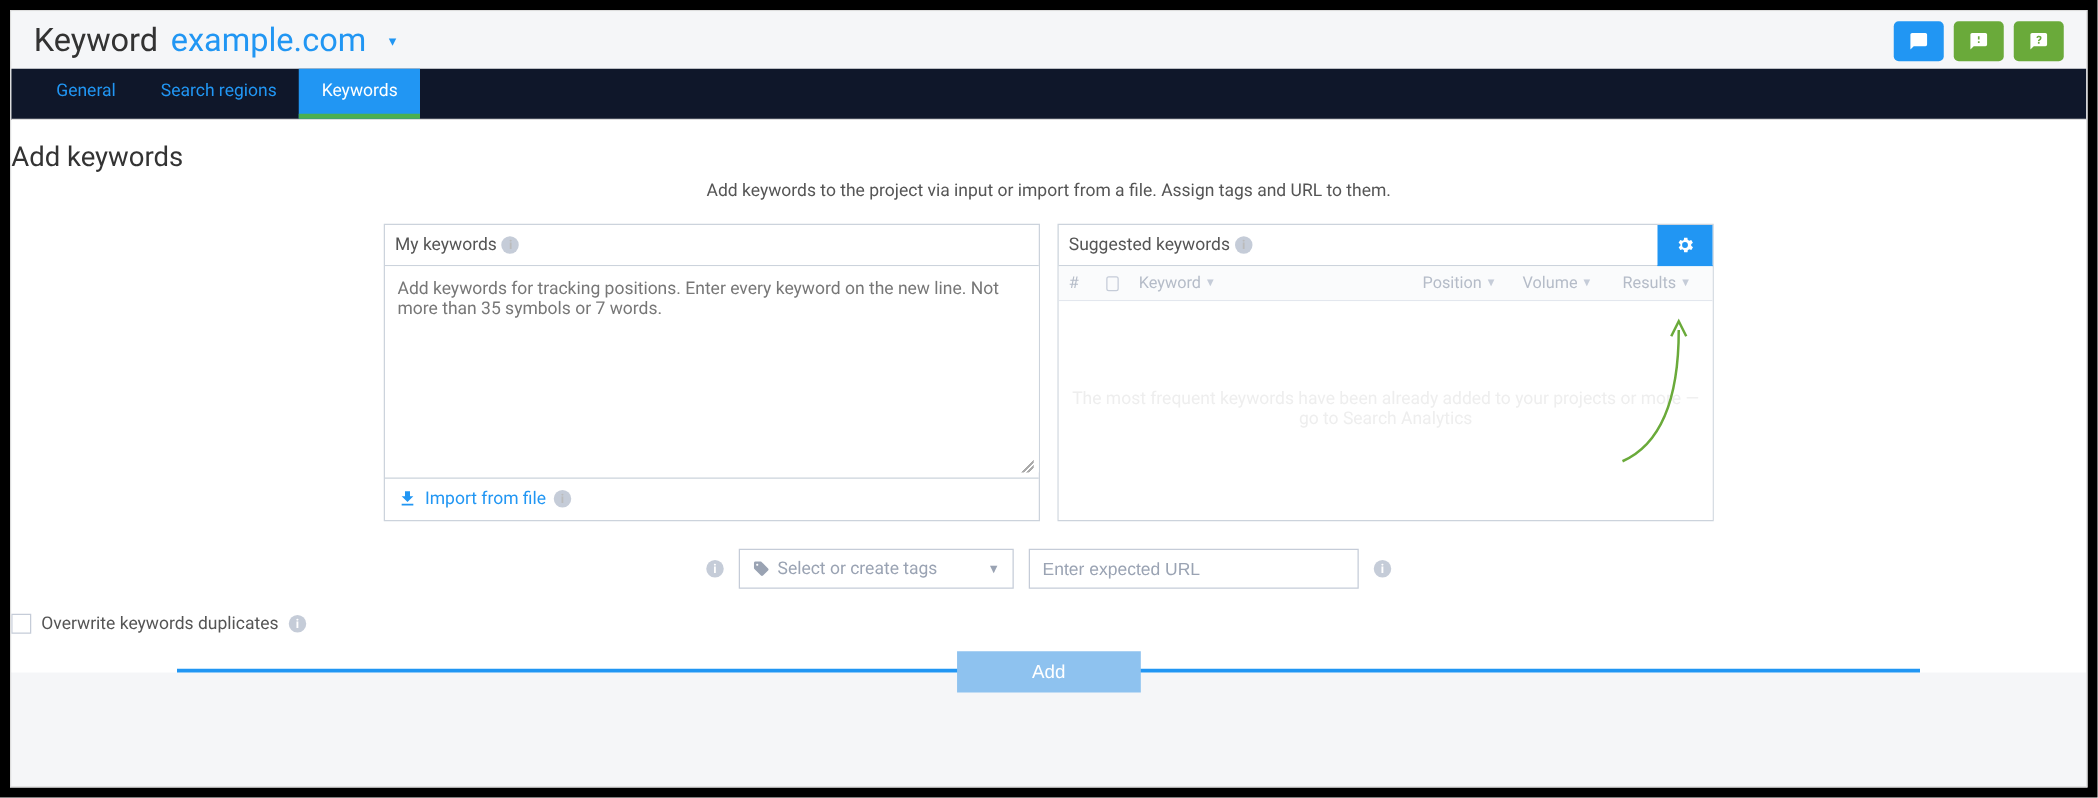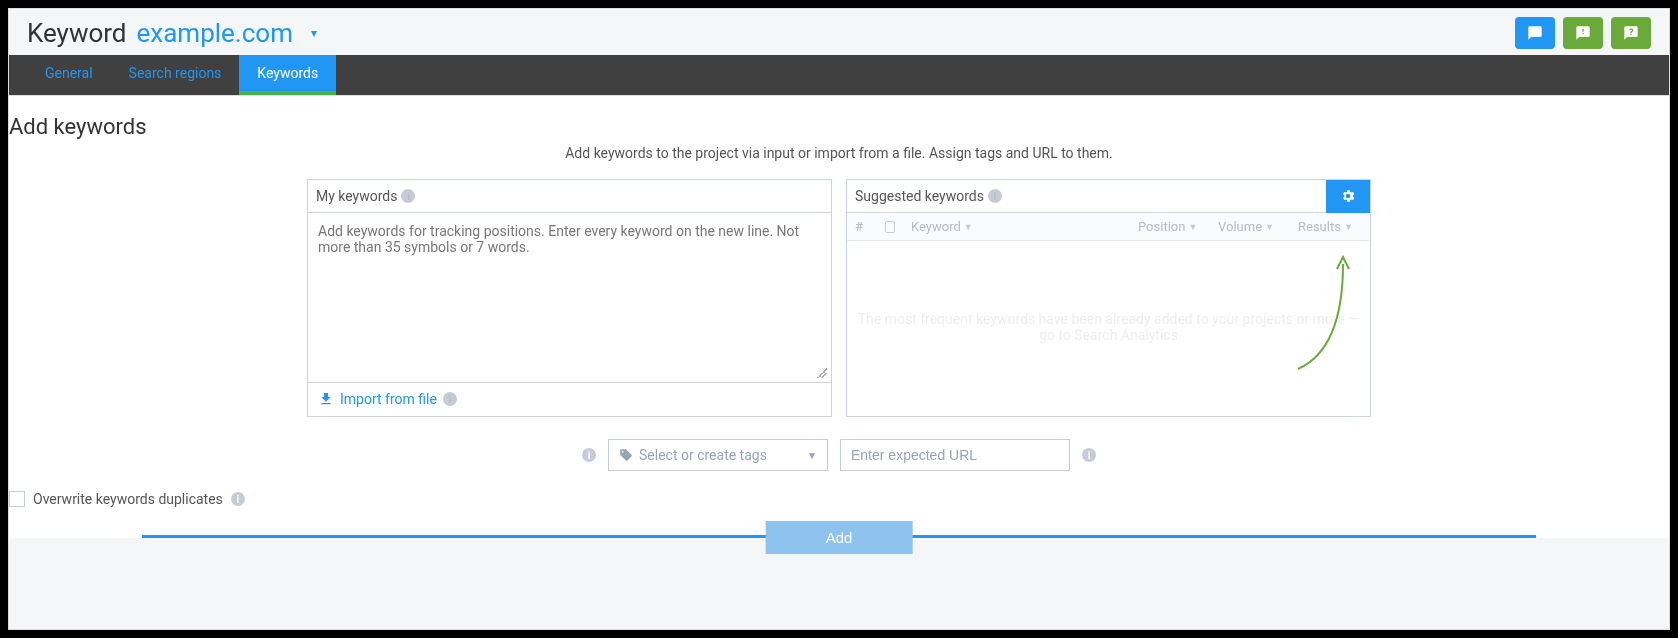--- a/index.html
+++ b/index.html
@@ -7,21 +7,21 @@
 .frame { background: #f5f6f8; border: 1px solid #ddd; width: 100%; height: 622px; overflow: hidden; position: relative; }
 .header { display: flex; align-items: center; justify-content: space-between; padding: 8px 18px 0 18px; background: #f5f6f8; }
 .header-left { display: flex; align-items: baseline; gap: 10px; }
 .settings-title { font-size: 26px; color: #333; font-weight: 400; }
 .domain { font-size: 26px; color: #2196F3; font-weight: 400; display: flex; align-items: center; gap: 18px; cursor: pointer; }
 .domain .caret { font-size: 12px; color: #2196F3; }
 .header-right { display: flex; gap: 8px; align-items: center; }
 .icon-btn { width: 40px; height: 32px; border-radius: 4px; display: flex; align-items: center; justify-content: center; cursor: pointer; color: #fff; }
 .icon-blue { background: #2196F3; }
 .icon-green { background: #6aaa3a; }
-.tabs { display: flex; padding: 0 18px; background: #404040; border-bottom: 1px solid #ddd; margin-top: 6px; }
+.tabs { display: flex; padding: 0 18px; background: #0f172a; border-bottom: 1px solid #ddd; margin-top: 6px; }
 .tab { padding: 10px 18px; font-size: 14px; color: #2196F3; cursor: pointer; border-bottom: 3px solid transparent; }
 .tab.active { background: #2196F3; color: #fff; border-bottom: 4px solid #4caf50; }
 .content { background: #fff; padding: 18px 0 0 0; }
 .page-title { text-align: left; font-size: 22px; color: #333; font-weight: 400; }
 .page-sub { text-align: center; font-size: 14px; color: #555; margin-top: 6px; }
 .panels { display: flex; gap: 14px; justify-content: center; margin-top: 18px; padding: 0 20px; }
 .panel { border: 1px solid #ccd3dc; width: 525px; background: #fff; display: flex; flex-direction: column; }
 .panel-header { text-align: center; padding: 8px; font-size: 14px; color: #555; border-bottom: 1px solid #ccd3dc; display:flex; align-items:center; justify-content:flex-start; gap:4px;}
 .panel-header .info-icon { color:#bbb; }
 .textarea-wrap { position: relative; }
@@ -44,21 +44,21 @@
 .th-vol { width:80px; }
 .th-res { width:80px; }
 .checkbox-sm { width:12px; height:12px; border:1px solid #c5ccd8; border-radius:2px; }
 .suggested-body { position:relative; height:175px; background:#fff; }
 .ghost-text { position:absolute; top:70px; left:0; right:0; text-align:center; color:#eee; font-size:14px; padding:0 10px;}
 .overlay-msg { position:absolute; top:52px; left:0; right:0; text-align:center; color:#333; font-size:19px; padding:0 40px; line-height:1.5;}
 .arrow-svg { position:absolute; right:12px; top:8px; pointer-events:none;}
 .controls-row { display:flex; align-items:center; justify-content:center; gap:12px; margin-top:22px; }
 .tag-select { border:1px solid #c5ccd8; padding:7px 10px; width:220px; display:flex; align-items:center; gap:6px; color:#9aa3b3; font-size:14px; cursor:pointer; background:#fff;}
 .tag-select .caret { margin-left:auto; font-size:10px; }
-.url-input { border:1px solid #c5ccd8; padding:7px 10px; width:230px; font-size:14px; color:#555; outline:none; }
+.url-input { border:1px solid #c5ccd8; padding:7px 10px; width:264px; font-size:14px; color:#555; outline:none; }
 .url-input::placeholder { color:#9aa3b3; }
 .info-icon { display:inline-flex; width:14px; height:14px; border-radius:50%; background:#c5ccd8; color:#fff; font-size:10px; align-items:center; justify-content:center; font-weight:bold; cursor:pointer;}
 .overwrite-row { display:flex; align-items:center; gap:8px; margin-top:20px; font-size:14px; color:#555;}
 .checkbox { width:16px; height:16px; border:1px solid #c5ccd8; cursor:pointer; }
 .footer-bar { position:relative; margin-top:28px; height:3px; background:linear-gradient(to right, transparent 0, transparent 8%, #2196F3 8%, #2196F3 92%, transparent 92%); }
 .add-btn { position:absolute; left:50%; transform:translateX(-50%); top:-14px; background:#8ec2ef; color:#fff; padding:8px 60px; font-size:15px; cursor:pointer; border:none;}
 svg { display:block; }
 </style>
 </head>
 <body>

